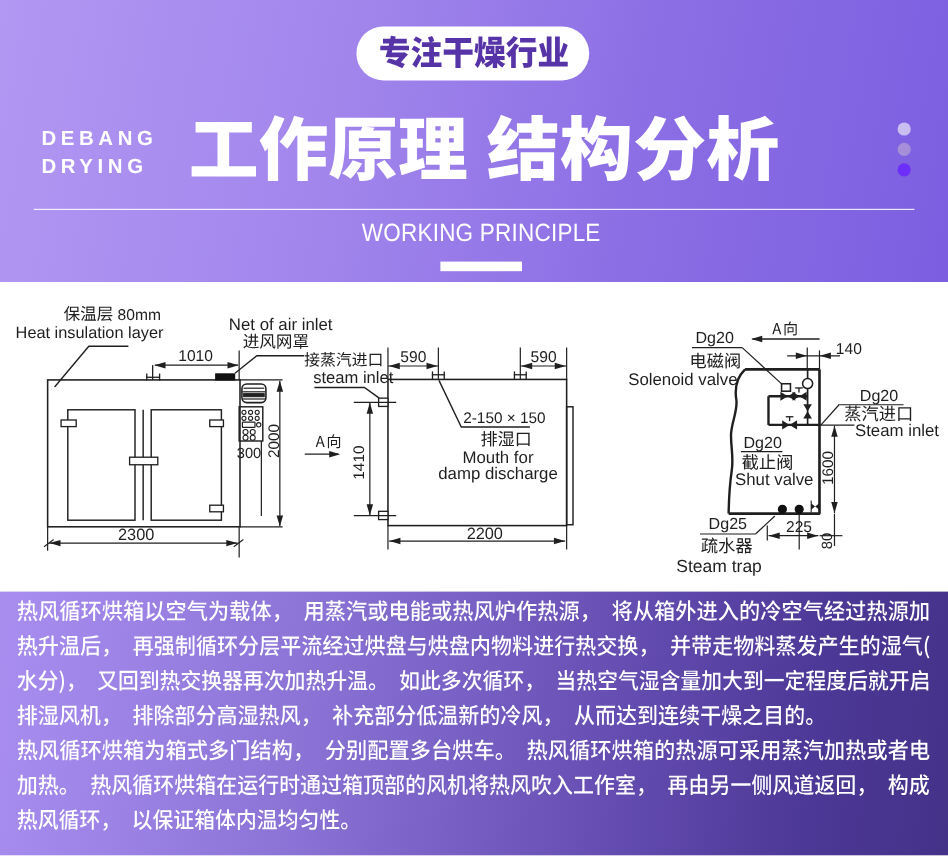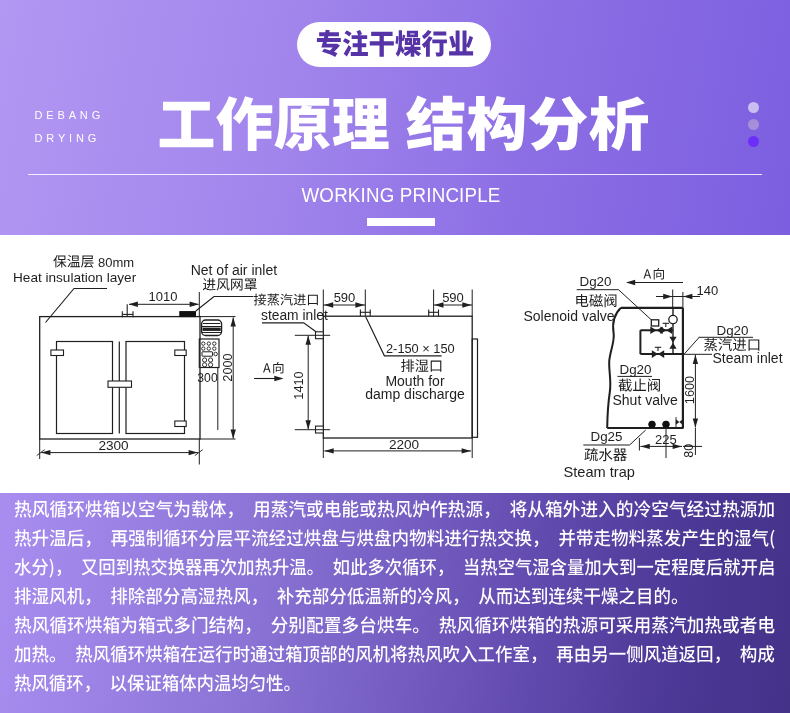--- a/index.html
+++ b/index.html
@@ -2,21 +2,21 @@
 <html><head><meta charset="utf-8"><style>
 *{margin:0;padding:0;box-sizing:border-box}
 html,body{width:790px;height:713px;overflow:hidden;background:#fff;
 font-family:"Liberation Sans",sans-serif;}
 #page{position:relative;width:790px;height:713px}
 #hdr{position:absolute;left:0;top:0;width:790px;height:235px;
 background:linear-gradient(100deg,#b297f3 0%,#a286ec 35%,#8a6ce4 70%,#7c5fe0 100%)}
 #bot{position:absolute;left:0;top:493px;width:790px;height:220px;
 background:linear-gradient(97deg,#a98ef0 0%,#8b74d6 32%,#6850b5 62%,#4c3896 85%,#443289 100%)}
 #pill{position:absolute;left:297px;top:22px;width:194px;height:45px;background:#fff;border-radius:23px}
-#deb{position:absolute;left:34.5px;top:104px;color:#fff;font-size:11px;letter-spacing:3.85px;line-height:23px;font-weight:400}
+#deb{position:absolute;left:34.5px;top:104px;color:#fff;font-size:17px;letter-spacing:3.85px;line-height:23px;font-weight:700}
 #wline{position:absolute;left:28px;top:173.5px;width:734px;height:1.6px;background:rgba(255,255,255,.85)}
 #wp{position:absolute;left:0;top:183.3px;width:802px;text-align:center;color:#fff;font-size:20.8px;letter-spacing:0.2px;font-weight:400;transform:scaleX(0.902);transform-origin:401px 50%}
 #wbar{position:absolute;left:367px;top:217.8px;width:68px;height:8.2px;background:#fff}
 .dot{position:absolute;border-radius:50%;width:11px;height:11px;left:747.5px}
 #art{position:absolute;left:0;top:0;width:790px;height:713px}
 text{font-family:"Liberation Sans",sans-serif}
 </style></head><body>
 <div id="page">
 <div id="hdr"></div>
 <div id="bot"></div>

